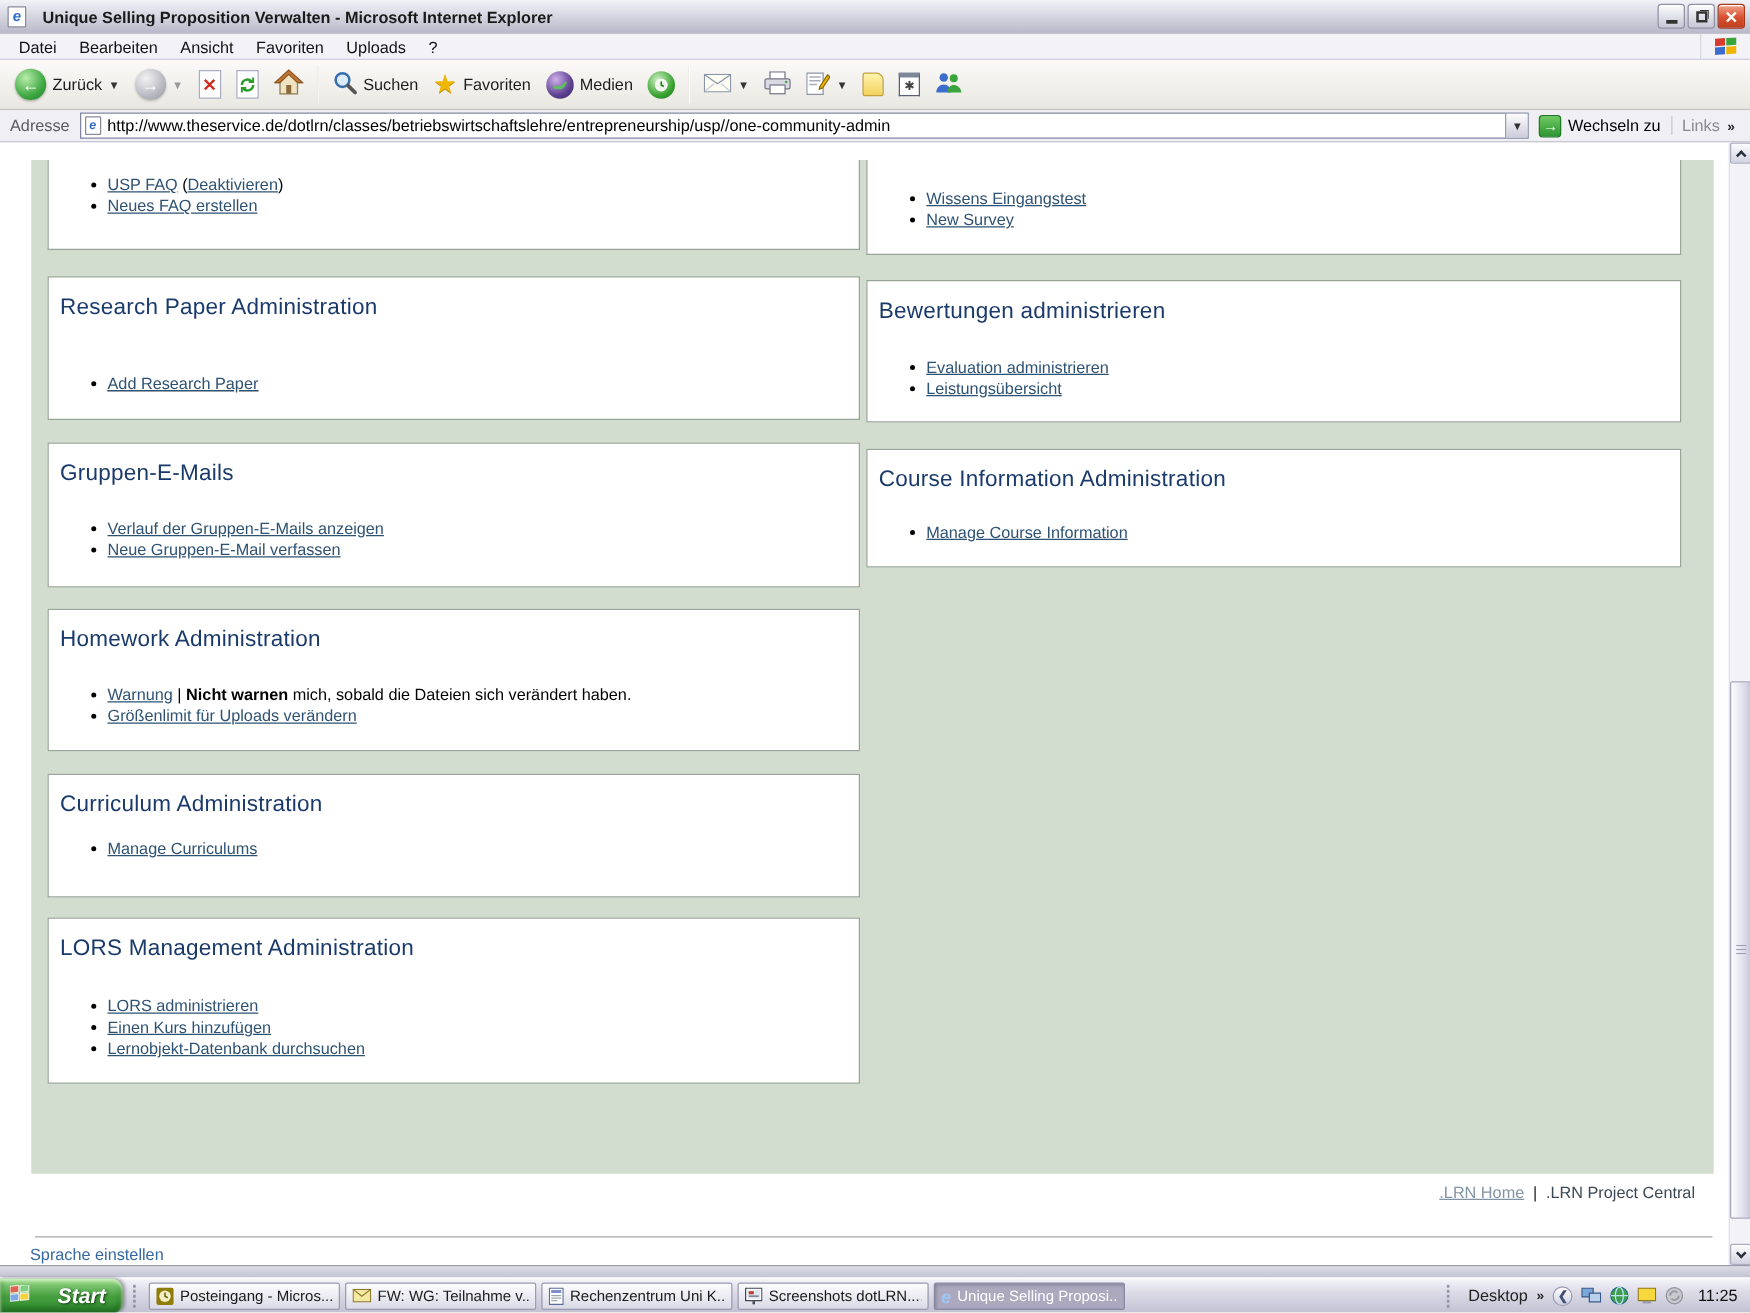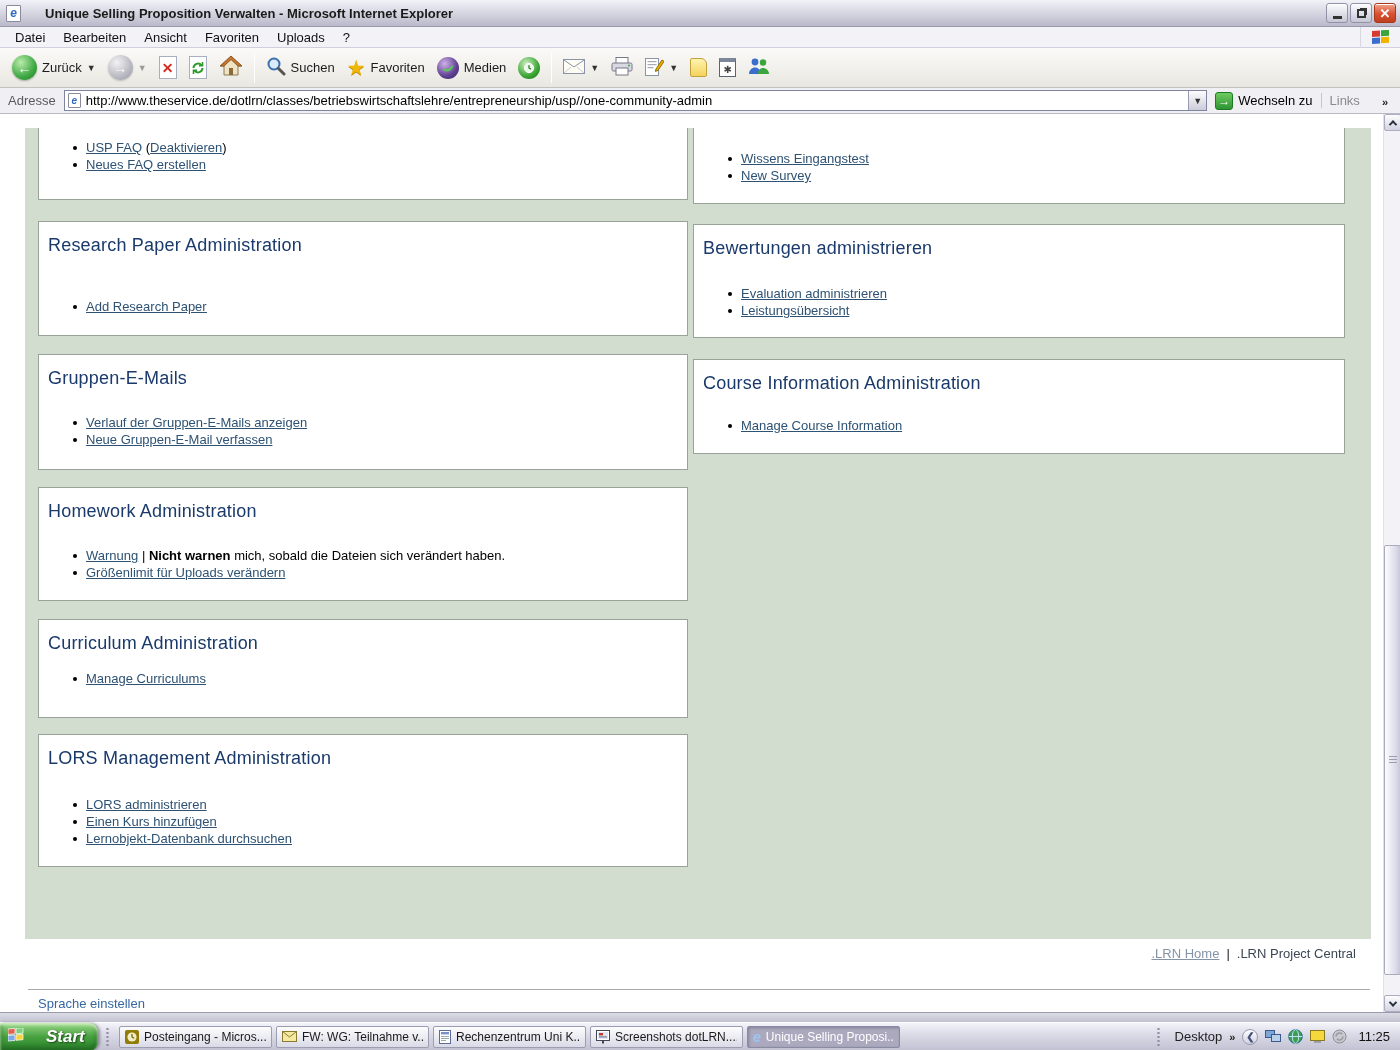--- a/index.html
+++ b/index.html
@@ -6,21 +6,21 @@
   html,body { width:1400px; height:1050px; overflow:hidden; }
   body { font-family:"Liberation Sans", sans-serif; background:#fff; }
   .screen { position:relative; width:1400px; height:1050px; background:#fff; overflow:hidden; }
 
   
   .titlebar { height:27px; display:flex; align-items:center; padding:0 4px 0 6px;
     background:linear-gradient(#f2f2f8,#d9d9e4 45%,#b9b9ca); border-bottom:1px solid #9a9aac; }
   .ie-doc { width:15px; height:17px; background:#fff; border:1px solid #8a8a9a; display:flex;
     align-items:center; justify-content:center; font-weight:bold; font-style:italic;
     color:#2e6bc4; font-size:12px; border-radius:1px; }
-  .title-text { font-weight:bold; font-size:13px; color:#1a1a1a; margin-left:24px; flex:1;
+  .title-text { font-weight:bold; font-size:13px; color:#1a1a1a; margin-left:13px; flex:1;
     white-space:nowrap; overflow:hidden; }
   .winbtns { display:flex; gap:2px; }
   .winbtn { width:22px; height:20px; border:1px solid #9192a5; border-radius:3px;
     background:linear-gradient(#fdfdfe,#c6c6d6); display:flex; align-items:center; justify-content:center;
     box-shadow:inset 0 1px 0 #fff; }
   .winbtn .min-glyph { width:9px; height:3px; background:#333; margin-top:9px; }
   .winbtn .restore-glyph { width:9px; height:9px; border:2px solid #333; box-shadow:2px -2px 0 -1px #333; }
   .winbtn.close { background:linear-gradient(#f0a58d,#d85030 55%,#bf3f1e); border-color:#a8381c; }
   .winbtn.close .x { color:#fff; font-weight:bold; font-size:13px; line-height:1; }
 
@@ -59,21 +59,21 @@
   .addr-label { color:#5a5a5a; margin-right:8px; }
   .addr-input { flex:1; height:21px; background:#fff; border:1px solid #7f859e; display:flex;
     align-items:center; padding:0 0 0 3px; gap:5px; }
   .url-text { font-size:13px; color:#000; white-space:nowrap; overflow:hidden; flex:1; }
   .addr-drop { width:18px; height:19px; background:linear-gradient(#fdfdfe,#ccccdb); border-left:1px solid #9a9ab0;
     display:flex; align-items:center; justify-content:center; font-size:9px; color:#333; }
   .go-group { display:flex; align-items:center; gap:5px; padding:0 8px; }
   .go-ic { width:18px; height:18px; border-radius:3px; background:linear-gradient(#6fca62,#2e9433);
     color:#fff; font-weight:bold; display:flex; align-items:center; justify-content:center; font-size:12px;
     border:1px solid #1f7a24; }
-  .links-group { display:flex; align-items:flex-end; gap:22px; border-left:1px solid #c6c6d2; padding:0 8px; color:#8a8a8a; }
+  .links-group { display:flex; align-items:flex-end; gap:6px; border-left:1px solid #c6c6d2; padding:0 8px; color:#8a8a8a; }
   .chev { color:#222; font-weight:bold; font-size:11px; }
 
   
   .viewport { position:absolute; top:114px; left:0; width:1400px; height:898px; background:#fff; }
   .page { position:absolute; left:0; top:0; width:1383px; height:898px; overflow:hidden; background:#fff;margin-top:14px; }
   .green-panel { position:absolute; left:25px; top:0; width:1346px; height:811px; background:#d2ddd0; }
   .col { position:absolute; top:0; height:811px; }
   .col.left { left:13px; width:650px; }
   .col.right { left:668px; width:652px; }
   .box { position:absolute; left:0; width:100%; background:#fff; border:1px solid #98a498; }
@@ -84,21 +84,21 @@
   .box-list li::before { content:""; position:absolute; left:-13px; top:7px; width:4px; height:4px;
     background:#000; border-radius:50%; }
   a.lnk { color:#2e5273; text-decoration:underline; cursor:pointer; }
   .seg-bold { font-weight:bold; color:#000; }
 
   .lrn-row { position:absolute; top:818px; right:27px; font-size:13px; color:#333; white-space:nowrap; }
   .lrn-home { color:#8294a6; text-decoration:underline; }
   .lrn-sep { margin:0 7px; color:#222; }
   .lrn-project { color:#3c4754; }
   .footer-hr { position:absolute; top:861px; left:28px; width:1342px; border-top:1px solid #a8a8a8; }
-  .sprache { position:absolute; top:868px; left:38px; font-size:13px; color:#3568a0; }
+  .sprache { position:absolute; top:868px; left:24px; font-size:13px; color:#3568a0; }
 
   
   .scrollbar { position:absolute; right:0; top:0; width:17px; height:898px; background:#f3f2f7;
     border-left:1px solid #e0e0e8; }
   .sb-btn { position:absolute; left:0; width:17px; height:17px; background:linear-gradient(#fdfdfe,#d3d3e2);
     border:1px solid #adadc2; border-radius:2px; display:flex; align-items:center; justify-content:center; }
   .sb-btn.up { top:0; } .sb-btn.down { bottom:0; }
   .sb-arrow { width:6px; height:6px; border-left:2px solid #28303d; border-top:2px solid #28303d; }
   .sb-arrow.up { transform:rotate(45deg) translate(1px,1px); }
   .sb-arrow.down { transform:rotate(225deg) translate(1px,1px); }

